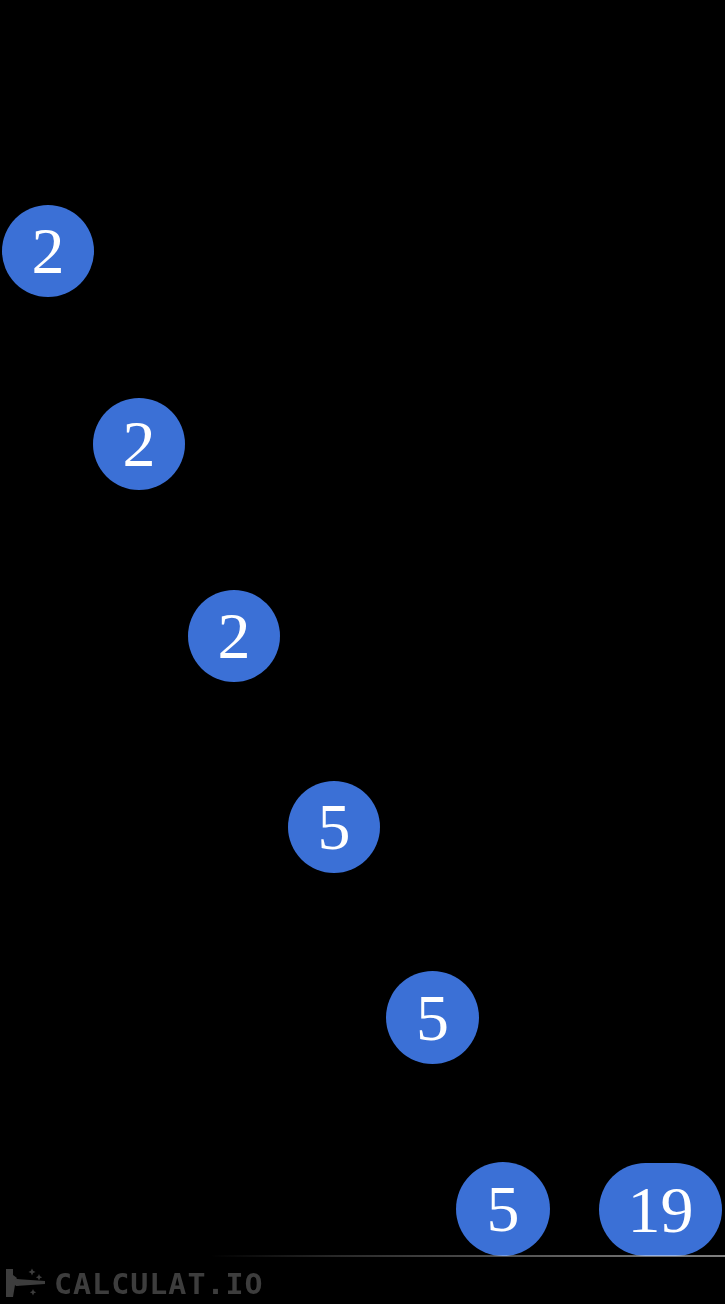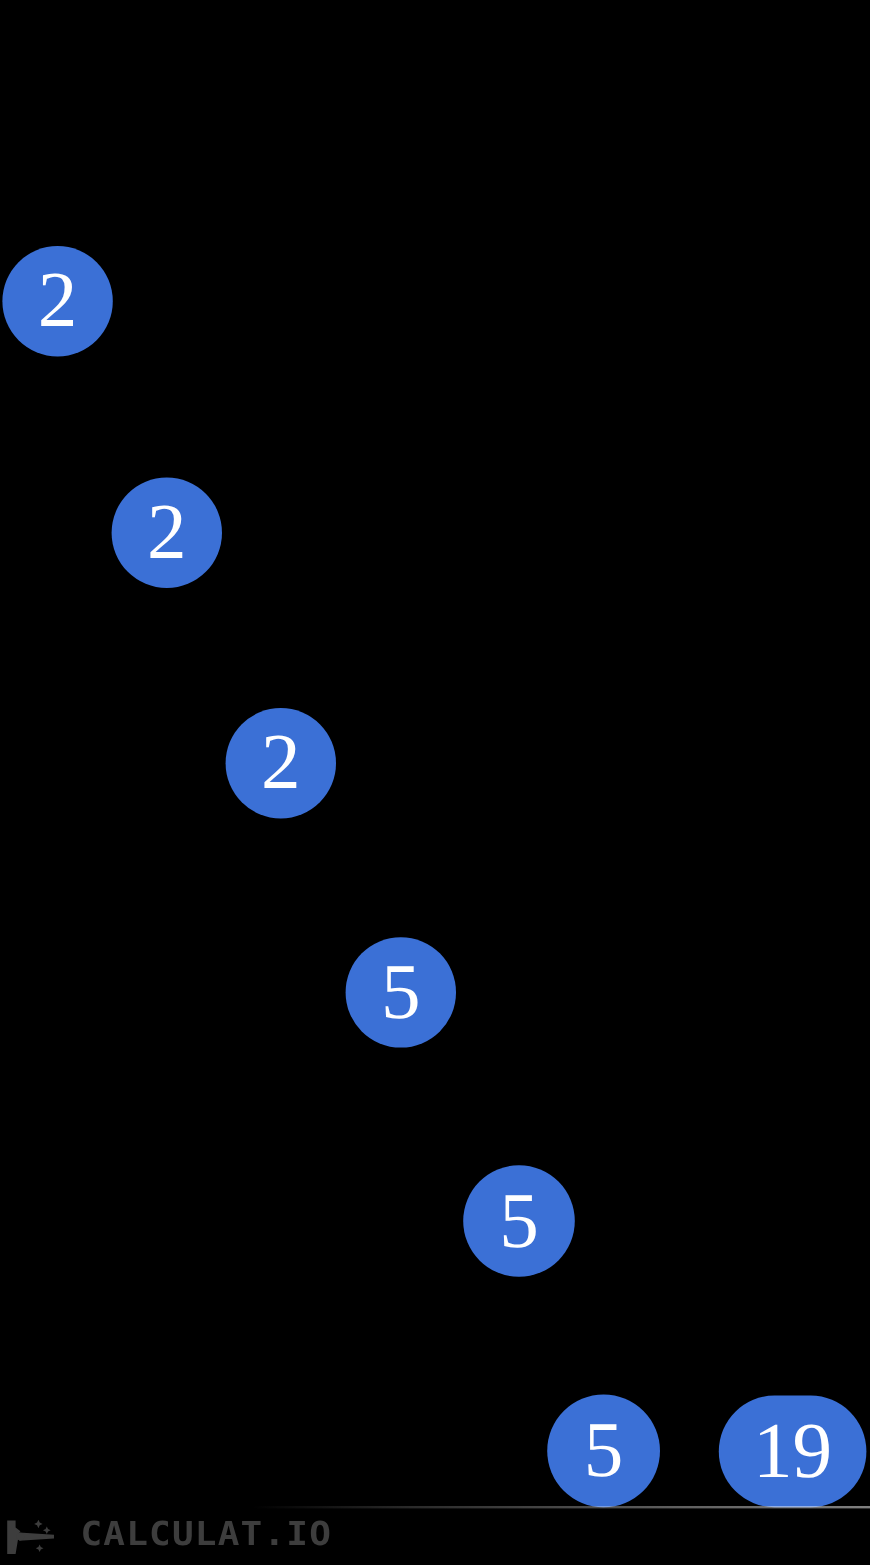--- a/index.html
+++ b/index.html
@@ -39,22 +39,22 @@
                 rgba(255,255,255,0.16) 25%,
                 rgba(255,255,255,0.38) 70%,
                 rgba(255,255,255,0.5) 100%);
   }
   .watermark {
     position: absolute;
     left: 4px;
     top: 1264px;
     height: 36px;
     display: flex;
-    align-items: flex-start;
-    gap: 19px;
+    align-items: flex-end;
+    gap: 6px;
   }
   .watermark .brand-text {
     font-family: "DejaVu Sans Mono", "Liberation Mono", monospace;
     font-weight: bold;
     font-size: 30px;
     letter-spacing: 1px;
     line-height: 1;
     transform: scaleY(0.92);
     white-space: nowrap;
   }

